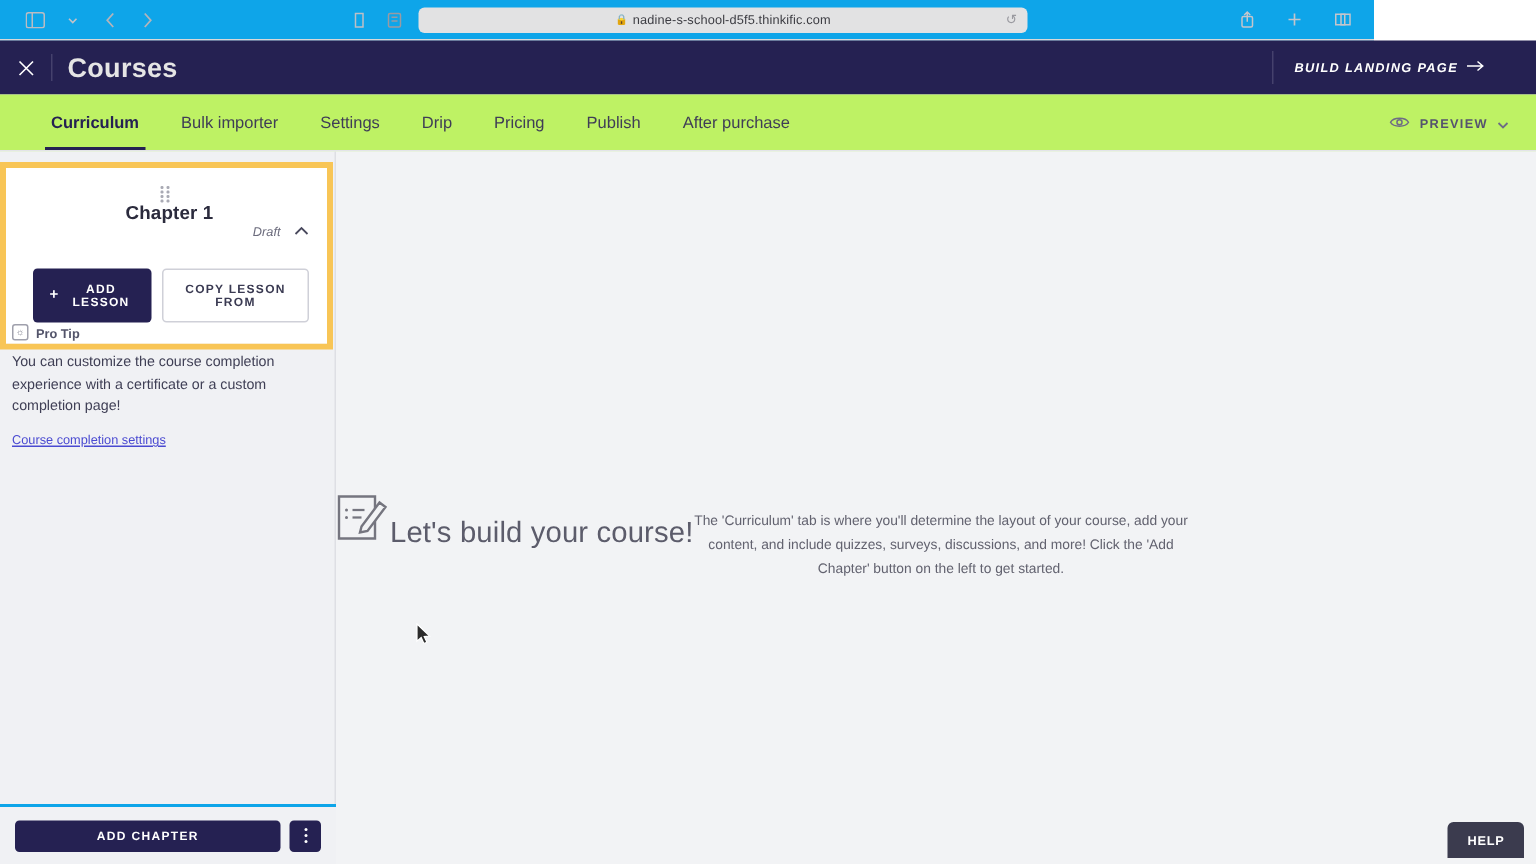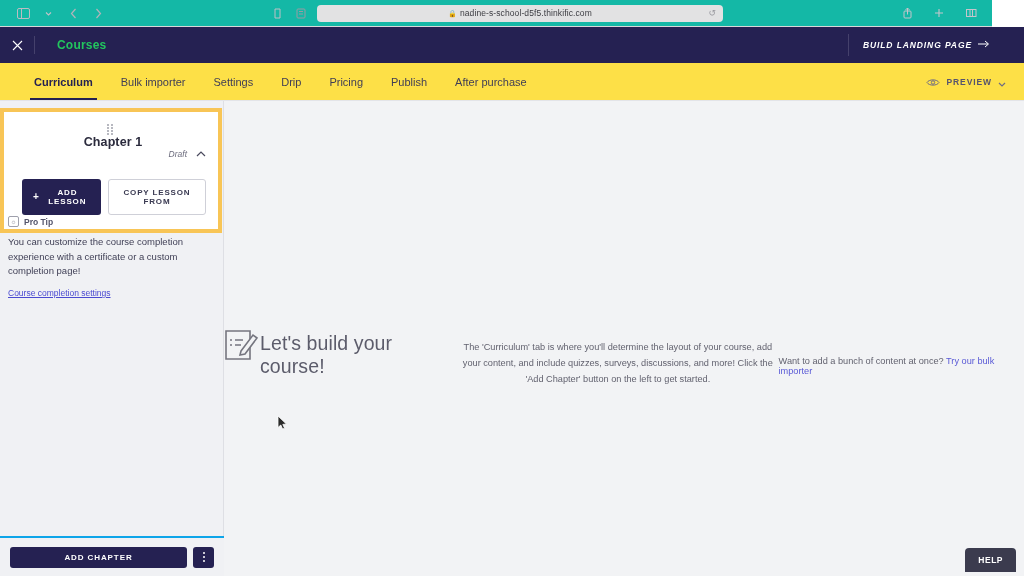--- a/index.html
+++ b/index.html
@@ -6,22 +6,22 @@
   html, body {
     width: 1024px; height: 576px;
     font-family: "Liberation Sans", sans-serif;
     background: #ffffff;
     overflow: hidden;
   }
   .screen { position: relative; width: 1024px; height: 576px; }
 
   
   .browser-bar {
-    position: absolute; left: 0; top: 0; width: 992px; height: 27px;
-    background: #14b8a6;
+    position: absolute; left: 0; top: 0; width: 916px; height: 27px;
+    background: #0ea5e9;
     border-bottom: 1px solid #d8d8d8;
     display: flex; align-items: center;
   }
   .bb-left { display: flex; align-items: center; gap: 3px; padding-left: 12px; }
   .bb-icon {
     width: 22px; height: 20px;
     display: flex; align-items: center; justify-content: center;
     color: #b8b8bd;
   }
   .bb-icon svg { display: block; }
@@ -50,22 +50,22 @@
     background: #252152;
     display: flex; align-items: center;
   }
   .nav-close {
     width: 34px; height: 36px;
     display: flex; align-items: center; justify-content: center;
     color: #ffffff;
   }
   .nav-div { width: 1px; height: 18px; background: #45416c; }
   .nav-title {
-    font-size: 12px; color: #22c55e; font-weight: bold;
-    margin-left: 22px; letter-spacing: .2px;
+    font-size: 18px; color: #e5e5e5; font-weight: bold;
+    margin-left: 10px; letter-spacing: .2px;
   }
   .nav-center {
     position: absolute; left: 0; right: 0;
     display: flex; align-items: center; justify-content: center; gap: 6px;
     pointer-events: none;
   }
   .nav-course {
     font-size: 10.5px; color: #ffffff; letter-spacing: .2px; pointer-events: auto;
   }
   .caret-dn {
@@ -80,21 +80,21 @@
   .nav-right-div { width: 1px; height: 22px; background: #45416c; margin-right: 14px; }
   .build-btn {
     display: flex; align-items: center; gap: 6px;
     font-size: 8.5px; color: #ffffff; font-weight: bold;
     letter-spacing: .9px; padding-right: 34px; font-style: italic;
   }
 
   
   .tabbar {
     position: absolute; left: 0; top: 63px; width: 1024px; height: 38px;
-    background: #fde047; border-bottom: 1px solid #e3e4e8;
+    background: #bef264; border-bottom: 1px solid #e3e4e8;
     display: flex; align-items: stretch;
   }
   .tabs { display: flex; align-items: stretch; padding-left: 20px; }
   .tab {
     display: flex; align-items: center; padding: 0 14px;
     font-size: 11px; color: #3f3d56; position: relative;
   }
   .tab.active { color: #252152; font-weight: bold; }
   .tab.active::after {
     content: ""; position: absolute; left: 10px; right: 10px; bottom: 0;
@@ -404,23 +404,20 @@
         <path d="M2 3 h24 v28 h-24 z" fill="none" stroke="#75757f" stroke-width="1.6"></path>
         <circle cx="7" cy="12" r="1" fill="#75757f"></circle>
         <circle cx="7" cy="17" r="1" fill="#75757f"></circle>
         <line x1="11" y1="12" x2="19" y2="12" stroke="#75757f" stroke-width="1.5"></line>
         <line x1="11" y1="17" x2="17" y2="17" stroke="#75757f" stroke-width="1.5"></line>
         <path d="M17 23 L29 7 L33 10 L21 26 L16 27 Z" fill="#f2f3f5" stroke="#75757f" stroke-width="1.6"></path>
       </svg>
     </div>
     <h1 class="empty-title">Let's build your course!</h1>
     <p class="empty-desc">The 'Curriculum' tab is where you'll determine the layout of your course, add your content, and include quizzes, surveys, discussions, and more! Click the 'Add Chapter' button on the left to get started.</p>
-    <div class="empty-bulk">
-      <span>Want to add a bunch of content at once? </span><a href="#">Try our bulk importer</a>
-    </div>
   </div>
 
   <button class="help-btn">HELP</button>
 
   <div class="cursor">
     <svg width="11" height="16" viewBox="0 0 11 16">
       <path d="M1 1 L1 12.5 L3.8 10 L5.6 14 L7.6 13.2 L5.8 9.4 L9.4 9 Z" fill="#2b2b2b" stroke="#ffffff" stroke-width="0.8"></path>
     </svg>
   </div>
 

